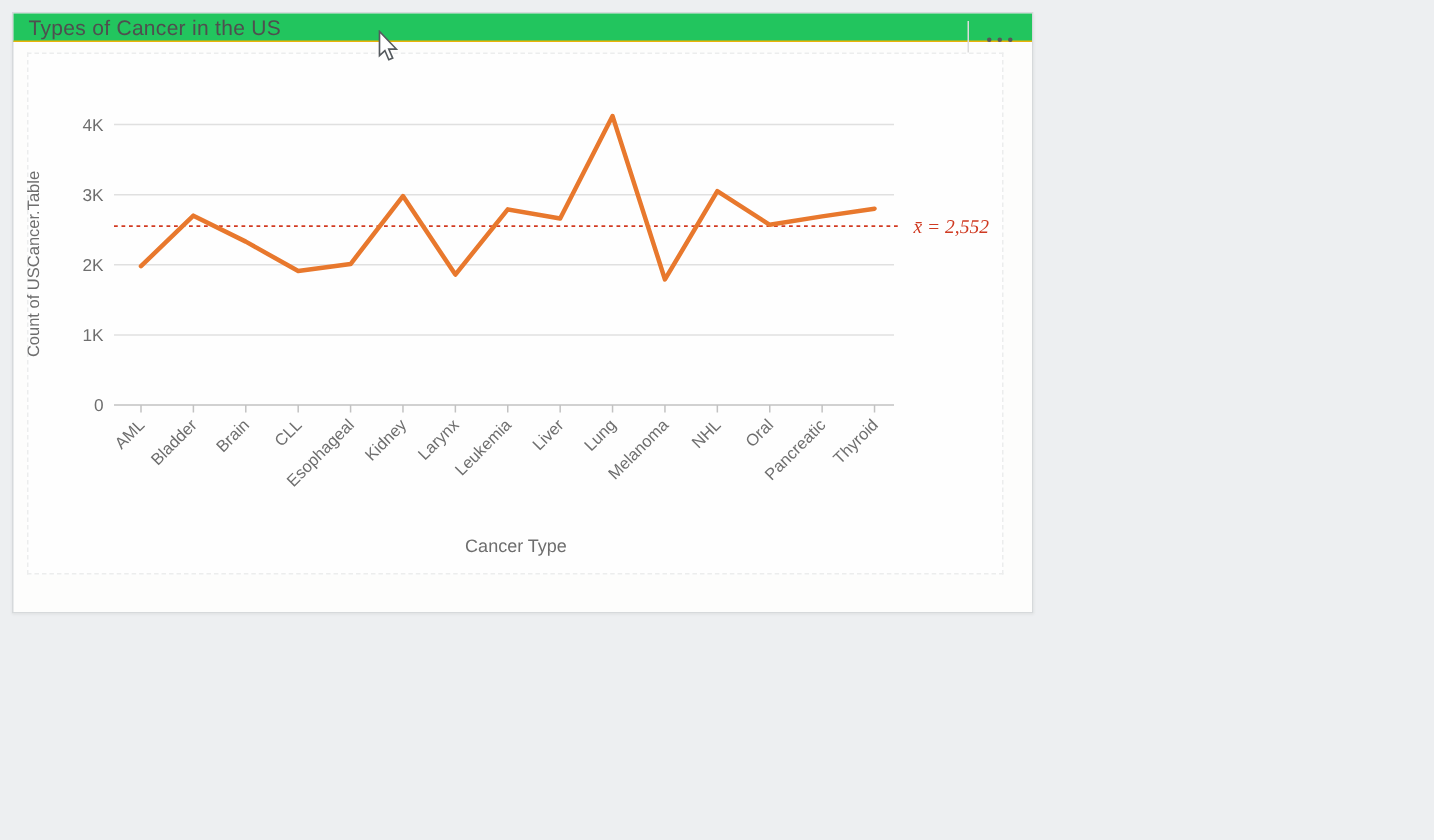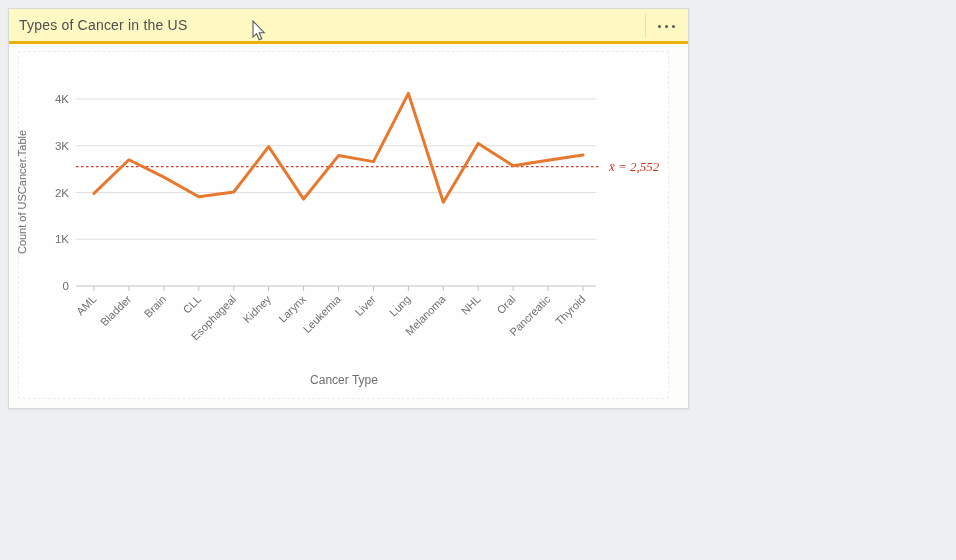--- a/index.html
+++ b/index.html
@@ -12,23 +12,23 @@
   }
   .card {
     position:absolute; left:8px; top:8px;
     width:681px; height:401px;
     background:#fdfdfc;
     border:1px solid #d6d9db;
     box-shadow:0 1px 2px rgba(0,0,0,0.06);
   }
   .card-header {
     position:relative;
-    height:35px;
-    background:#fef9c3;
-    border-bottom:3px solid #eab308;
+    height:19px;
+    background:#22c55e;
+    border-bottom:1px solid #eab308;
     display:flex; align-items:center;
   }
   .card-title {
     padding-left:10px;
     font-size:14px;
     color:#4f4f4f;
     letter-spacing:0.2px;
     white-space:nowrap;
   }
   .header-separator {

